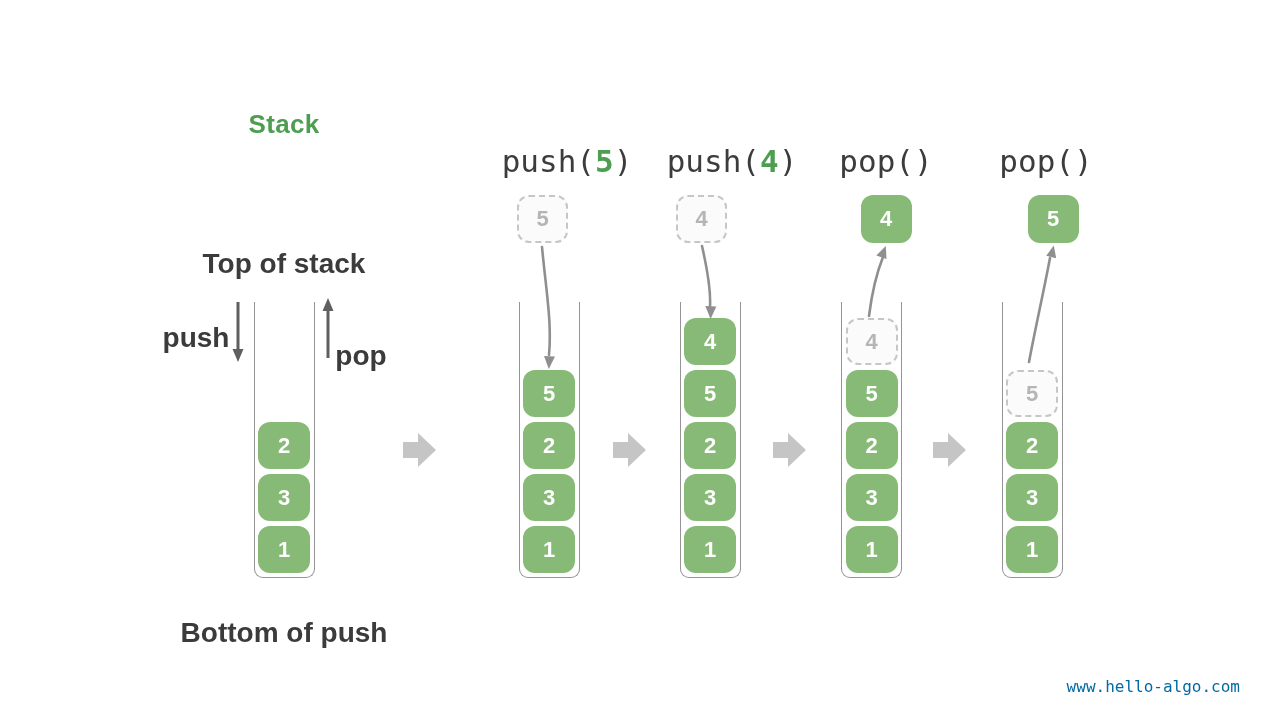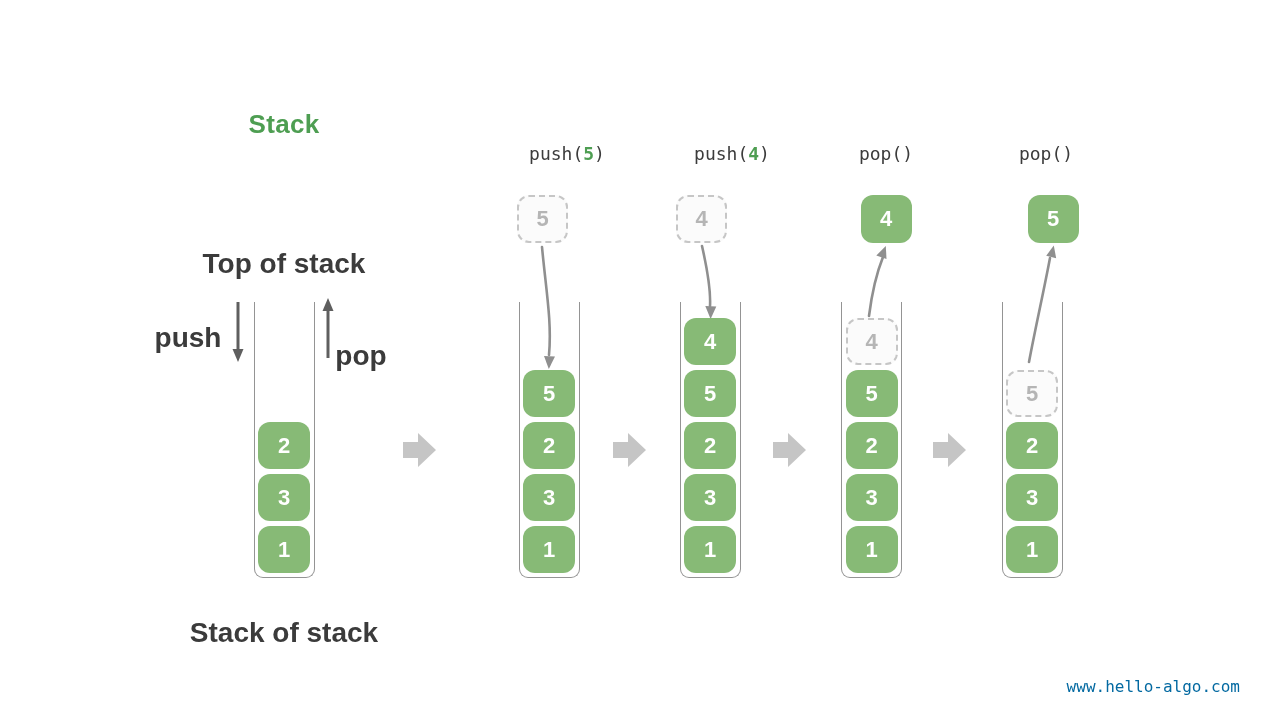--- a/index.html
+++ b/index.html
@@ -9,21 +9,21 @@
     text-decoration:underline;
   }
   .abs{position:absolute;}
   .centered{transform:translateX(-50%);white-space:nowrap;}
   .title{
     font-size:26px;font-weight:bold;color:#4e9e52;letter-spacing:.3px;
   }
   .side-label{font-size:28px;font-weight:bold;color:#3b3b3b;}
   .op-label{
     font-family:"DejaVu Sans Mono","Liberation Mono",monospace;
-    font-size:18px;color:#3c3c3c;
+    font-size:31px;color:#3c3c3c;
   }
   .op-label .arg{color:#4e9e52;font-weight:bold;}
   .container{
     position:absolute;top:302px;height:276px;width:61px;box-sizing:border-box;
     border-left:1.5px solid #949494;border-right:1.5px solid #949494;border-bottom:1.5px solid #949494;
     border-bottom-left-radius:9px;border-bottom-right-radius:9px;
     display:flex;flex-direction:column;justify-content:flex-end;align-items:center;
     gap:5px;padding-bottom:4px;
   }
   .cell{
@@ -43,25 +43,25 @@
 </style>
 </head>
 <body>
 
 <div class="canvas">
 
   <div class="abs centered title" style="left:284px;top:109px;">Stack</div>
 
   <div class="abs centered side-label" style="left:284px;top:248px;">Top of stack</div>
 
-  <div class="abs centered side-label" style="left:188px;top:322px;text-align:center;">push</div>
+  <div class="abs centered side-label" style="left:196px;top:322px;text-align:center;">push</div>
 
   <div class="abs centered side-label" style="left:361px;top:340px;">pop</div>
 
-  <div class="abs centered side-label" style="left:284px;top:617px;">Stack of stack</div>
+  <div class="abs centered side-label" style="left:284px;top:617px;">Bottom of push</div>
 
   <div class="abs watermark" style="right:40px;top:677px;">www.hello-algo.com</div>
 
   <svg width="1280" height="720" viewBox="0 0 1280 720">
 
     <g>
       <line x1="238" y1="302" x2="238" y2="350" stroke="#5f5f5f" stroke-width="3"></line>
       <polygon points="232.5,349 243.5,349 238,362" fill="#5f5f5f"></polygon>
     </g>
 

